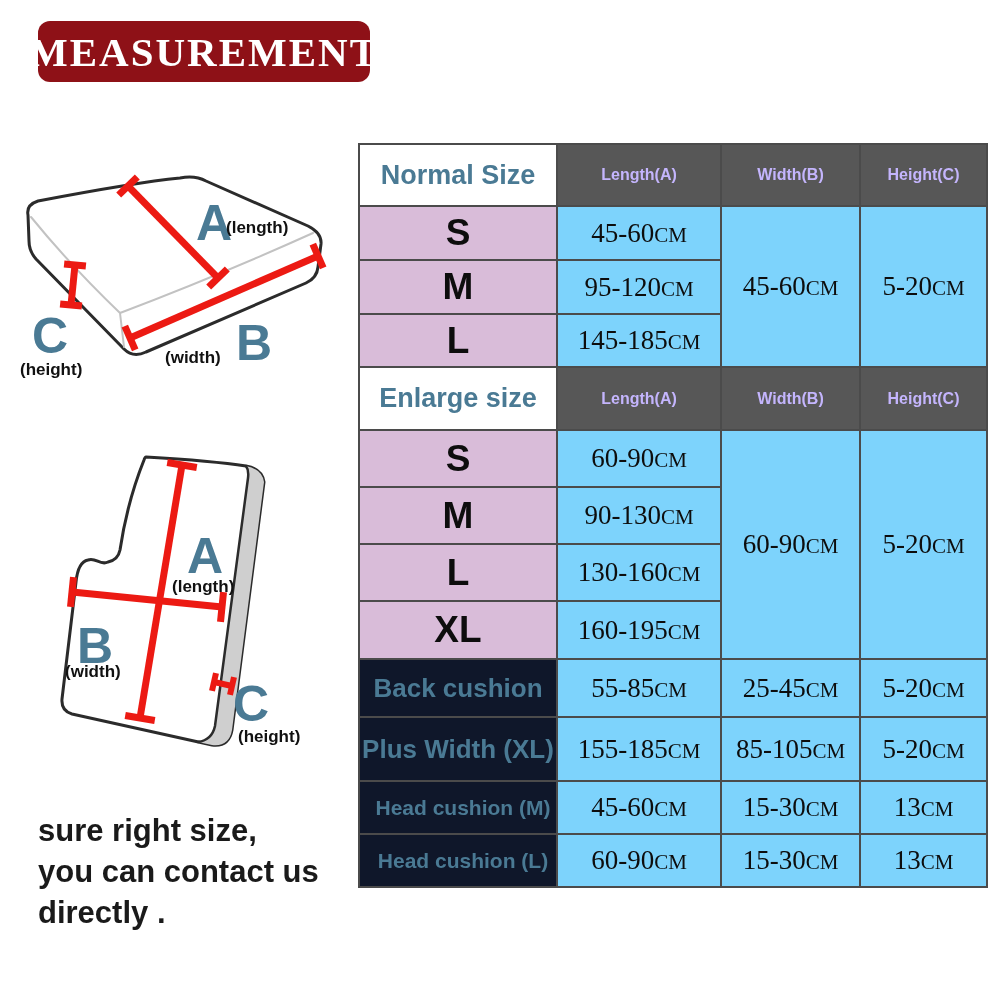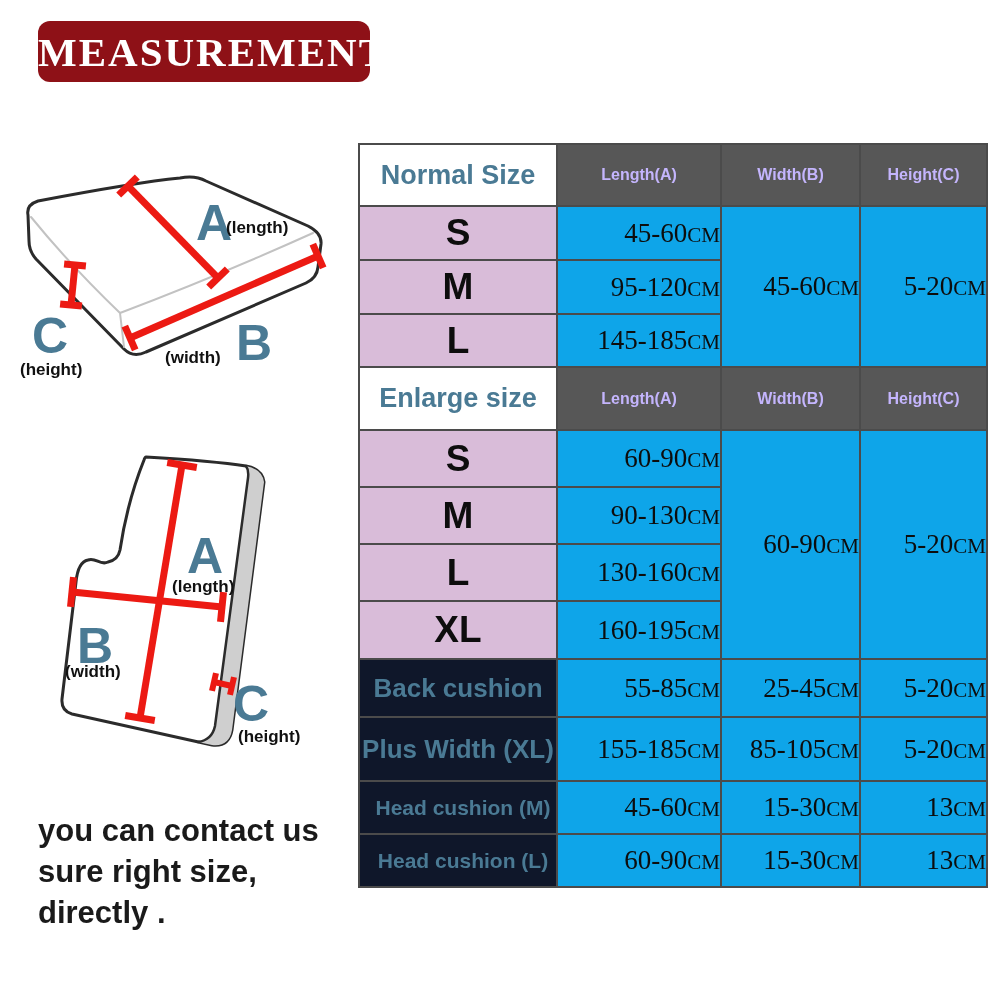--- a/index.html
+++ b/index.html
@@ -4,21 +4,21 @@
 <style>
   html,body{margin:0;padding:0;}
   body{
     width:1000px;height:1000px;position:relative;background:#ffffff;
     font-family:"Liberation Sans",sans-serif;overflow:hidden;
   }
   
   .banner{
     position:absolute;left:38px;top:21px;width:332px;height:61px;
     background:#8e1117;border-radius:12px;
-    display:flex;align-items:center;
+    display:flex;align-items:center;justify-content:center;
   }
   .banner span{
     font-family:"Liberation Serif",serif;font-weight:bold;font-size:41px;
     color:#ffffff;letter-spacing:2px;
   }
   
   .diag1{position:absolute;left:10px;top:145px;}
   .diag2{position:absolute;left:40px;top:430px;}
   .dletter{font:bold 50px "Liberation Sans",sans-serif;fill:#4a7a94;}
   .dnote{font:bold 17px "Liberation Sans",sans-serif;fill:#111111;}
@@ -35,21 +35,21 @@
   }
   .size-table td{
     border:2px solid #4b4b4b;text-align:center;vertical-align:middle;
     padding:0;overflow:hidden;
   }
   td.ghdr{background:#575757;color:#c4b5fd;font-weight:bold;font-size:16px;}
   td.sec-title{background:#ffffff;color:#4a7a94;font-weight:bold;font-size:27px;}
   td.pink{background:#d9bcd9;color:#0d0d0d;font-weight:bold;font-size:37px;}
   td.tlabel{background:#0f172a;color:#4a7a94;font-weight:bold;font-size:26px;}
   td.tlabel.small{font-size:21px;padding-left:10px;}
-  td.val{background:#0ea5e9;color:#0d0d0d;font-family:"Liberation Serif",serif;font-size:27px;text-align:right;}
+  td.val{background:#7dd3fc;color:#0d0d0d;font-family:"Liberation Serif",serif;font-size:27px;}
   td.val .u{font-size:21px;}
   tr.h62{height:62px;} tr.h54{height:54px;} tr.h53{height:53px;}
   tr.h63{height:63px;margin-left:24px;} tr.h57{height:57px;} tr.h58{height:58px;} tr.h64{height:64px;}
   
   .note{
     position:absolute;left:38px;top:810px;width:330px;
     font-weight:bold;font-size:31px;line-height:41px;color:#1a1a1a;
   }
 </style>
 </head>
@@ -194,16 +194,16 @@
     <tr class="h53">
       <td class="tlabel small">Head cushion (L)</td>
       <td class="val"><span>60-90</span><span class="u">CM</span></td>
       <td class="val"><span>15-30</span><span class="u">CM</span></td>
       <td class="val"><span>13</span><span class="u">CM</span></td>
     </tr>
   </tbody>
 </table>
 
 <div class="note">
+  <div>sure right size,</div>
   <div>you can contact us</div>
-  <div>sure right size,</div>
   <div>directly .</div>
 </div>
 
 </body></html>

